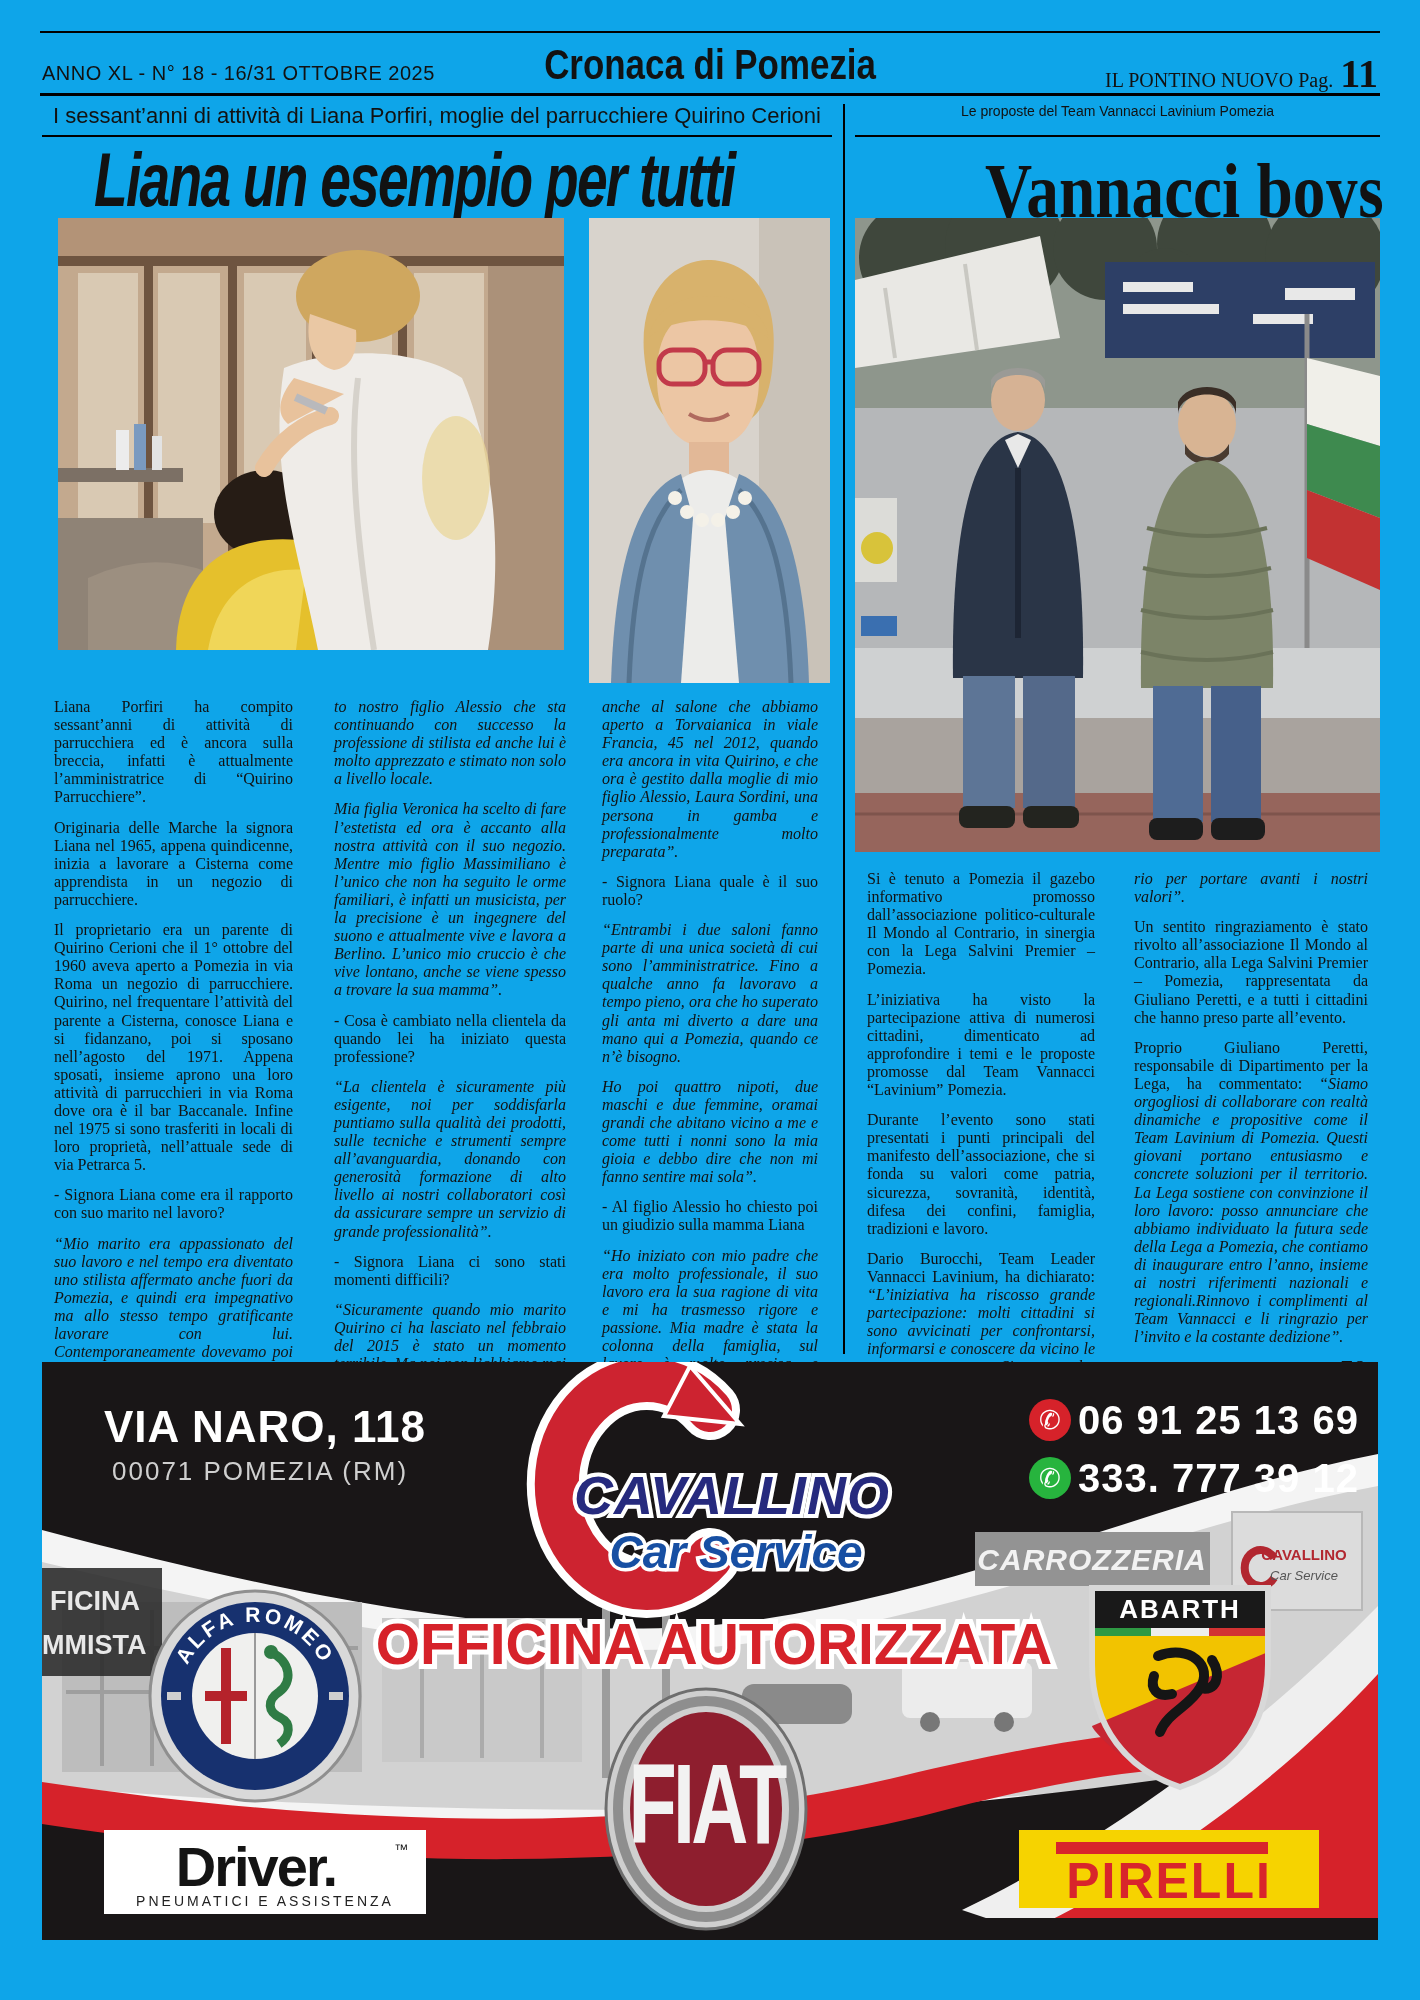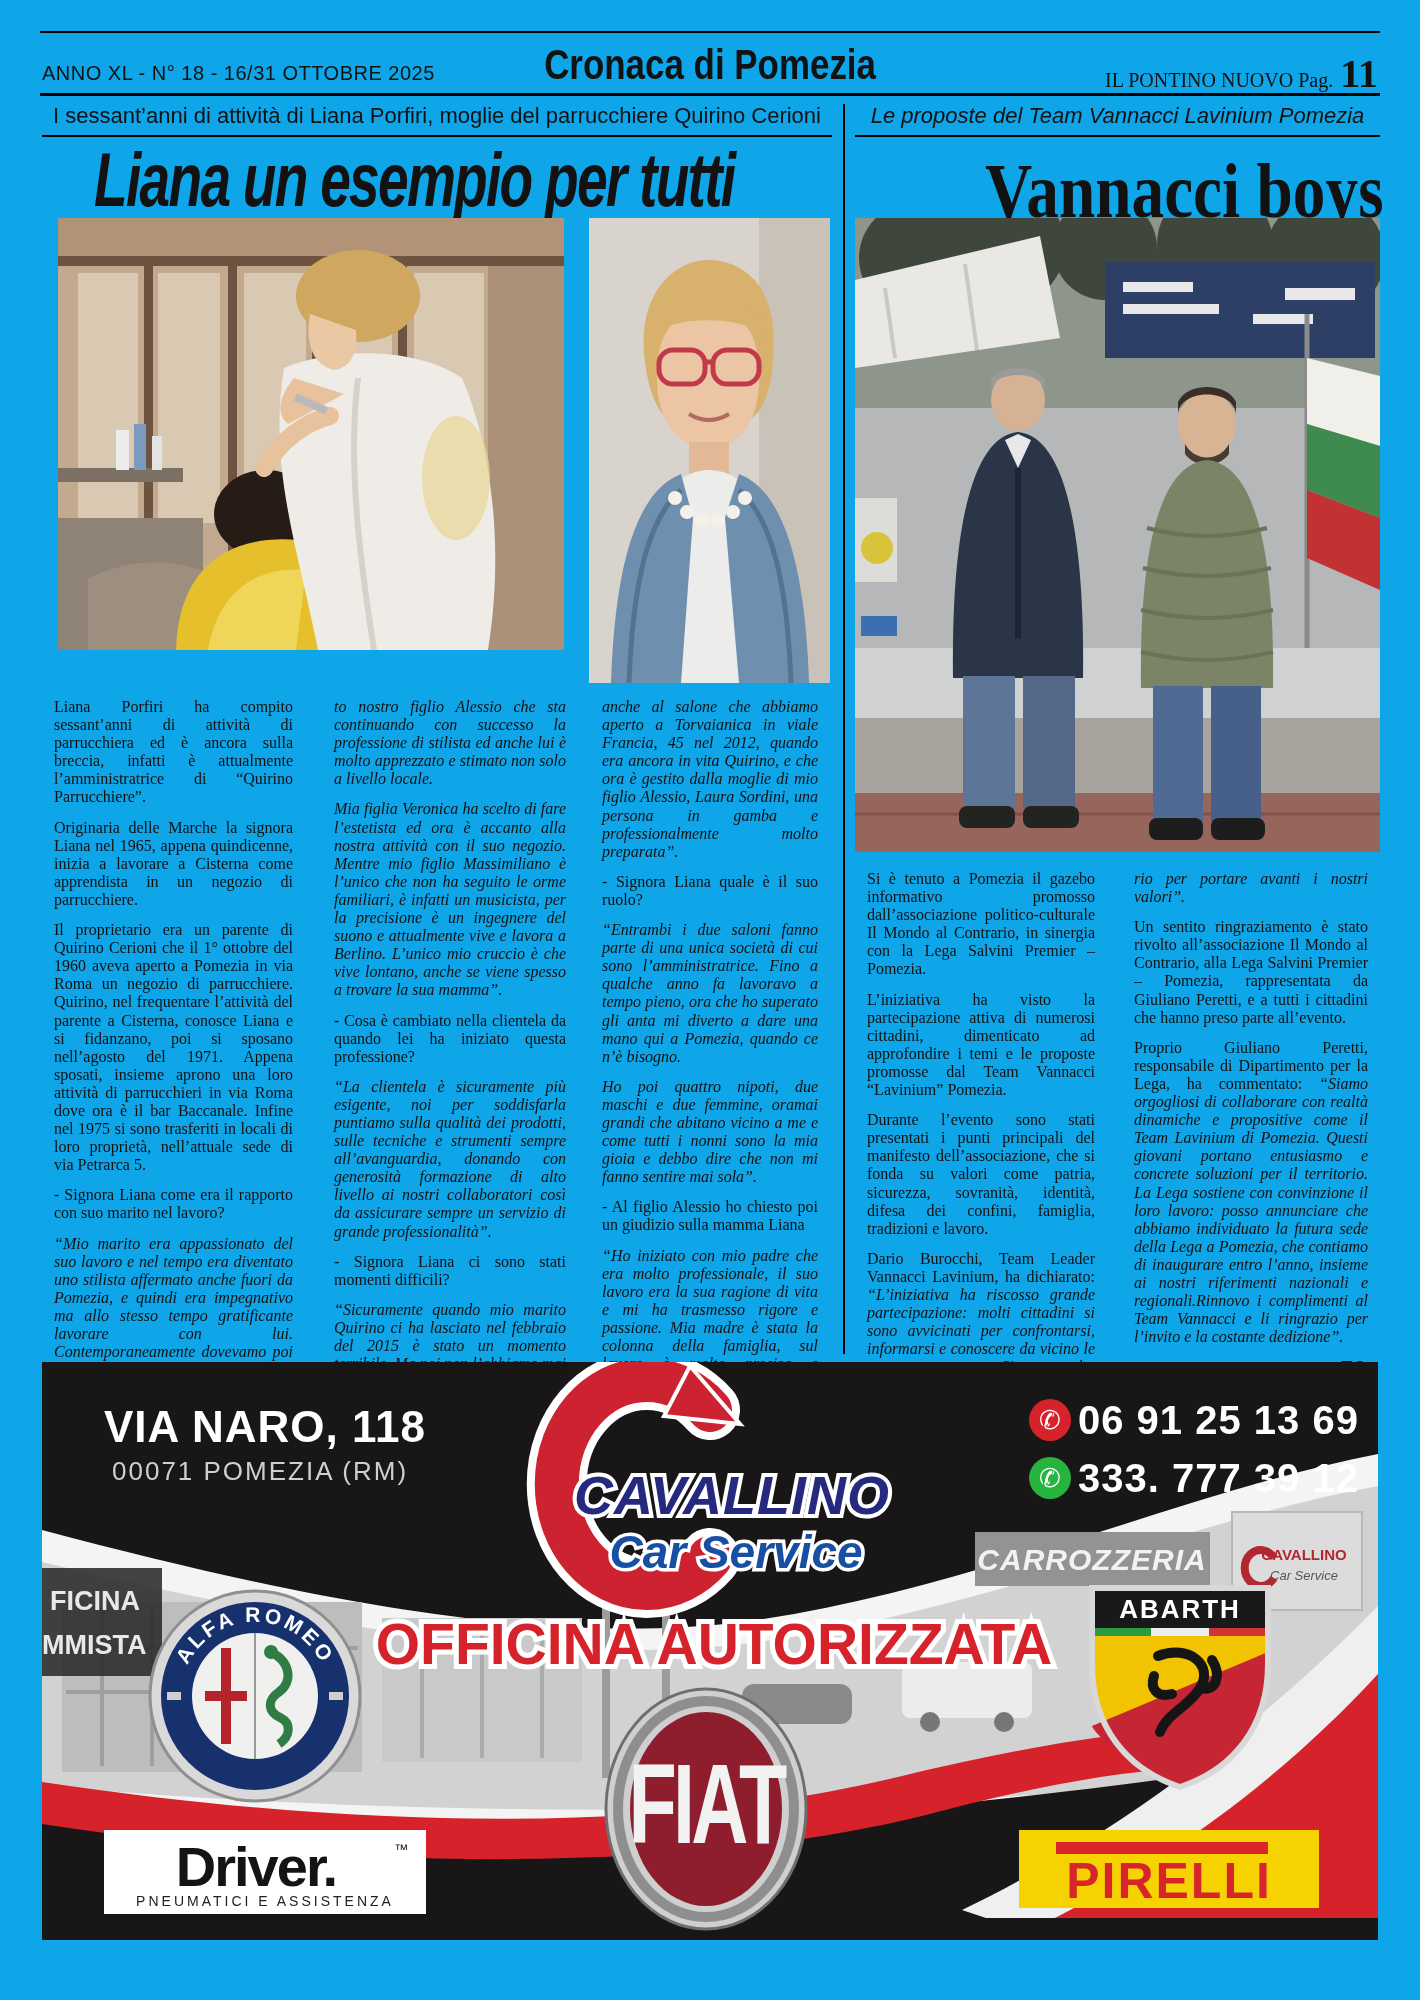--- a/index.html
+++ b/index.html
@@ -13,21 +13,21 @@
   .htitle span{display:inline-block;font-family:"Liberation Sans",sans-serif;font-weight:bold;
         font-size:36px;transform:scale(.97,1.18);transform-origin:center;}
   .mast{right:42px;top:50px;display:flex;align-items:baseline;gap:7px;font-family:Liberation Serif, serif;}
   .mast .lbl{font-size:20px;}
   .mast .num{font-size:40px;font-weight:bold;}
   .headrule{left:40px;top:93px;width:1340px;height:3px;background:#000;}
   
   .kickL{left:42px;top:103px;width:790px;text-align:center;font-family:"Liberation Sans",sans-serif;
          font-size:22px;white-space:nowrap;}
   .kickR{left:855px;top:103px;width:525px;text-align:center;font-family:"Liberation Sans",sans-serif;
-         font-size:22px;font-style:italic;white-space:nowrap;}
+         font-size:14px;white-space:nowrap;}
   .krule{top:135px;height:2px;background:#000;}
   
   .hlL{left:42px;top:135px;width:790px;height:84px;text-align:left;}
   .hlL span{display:inline-block;font-family:"Liberation Sans",sans-serif;font-weight:bold;font-style:italic;
         font-size:64px;letter-spacing:-2px;transform:scale(.86,1.2);transform-origin:center top;white-space:nowrap;}
   .hlR{left:855px;top:146px;width:525px;height:84px;text-align:right;}
   .hlR span{display:inline-block;font-family:"Liberation Serif",serif;font-weight:bold;
         font-size:64px;transform:scale(1.02,1.22);transform-origin:center top;white-space:nowrap;}
   .vdivider{left:843px;top:104px;width:2px;height:1250px;background:#000;}
   

